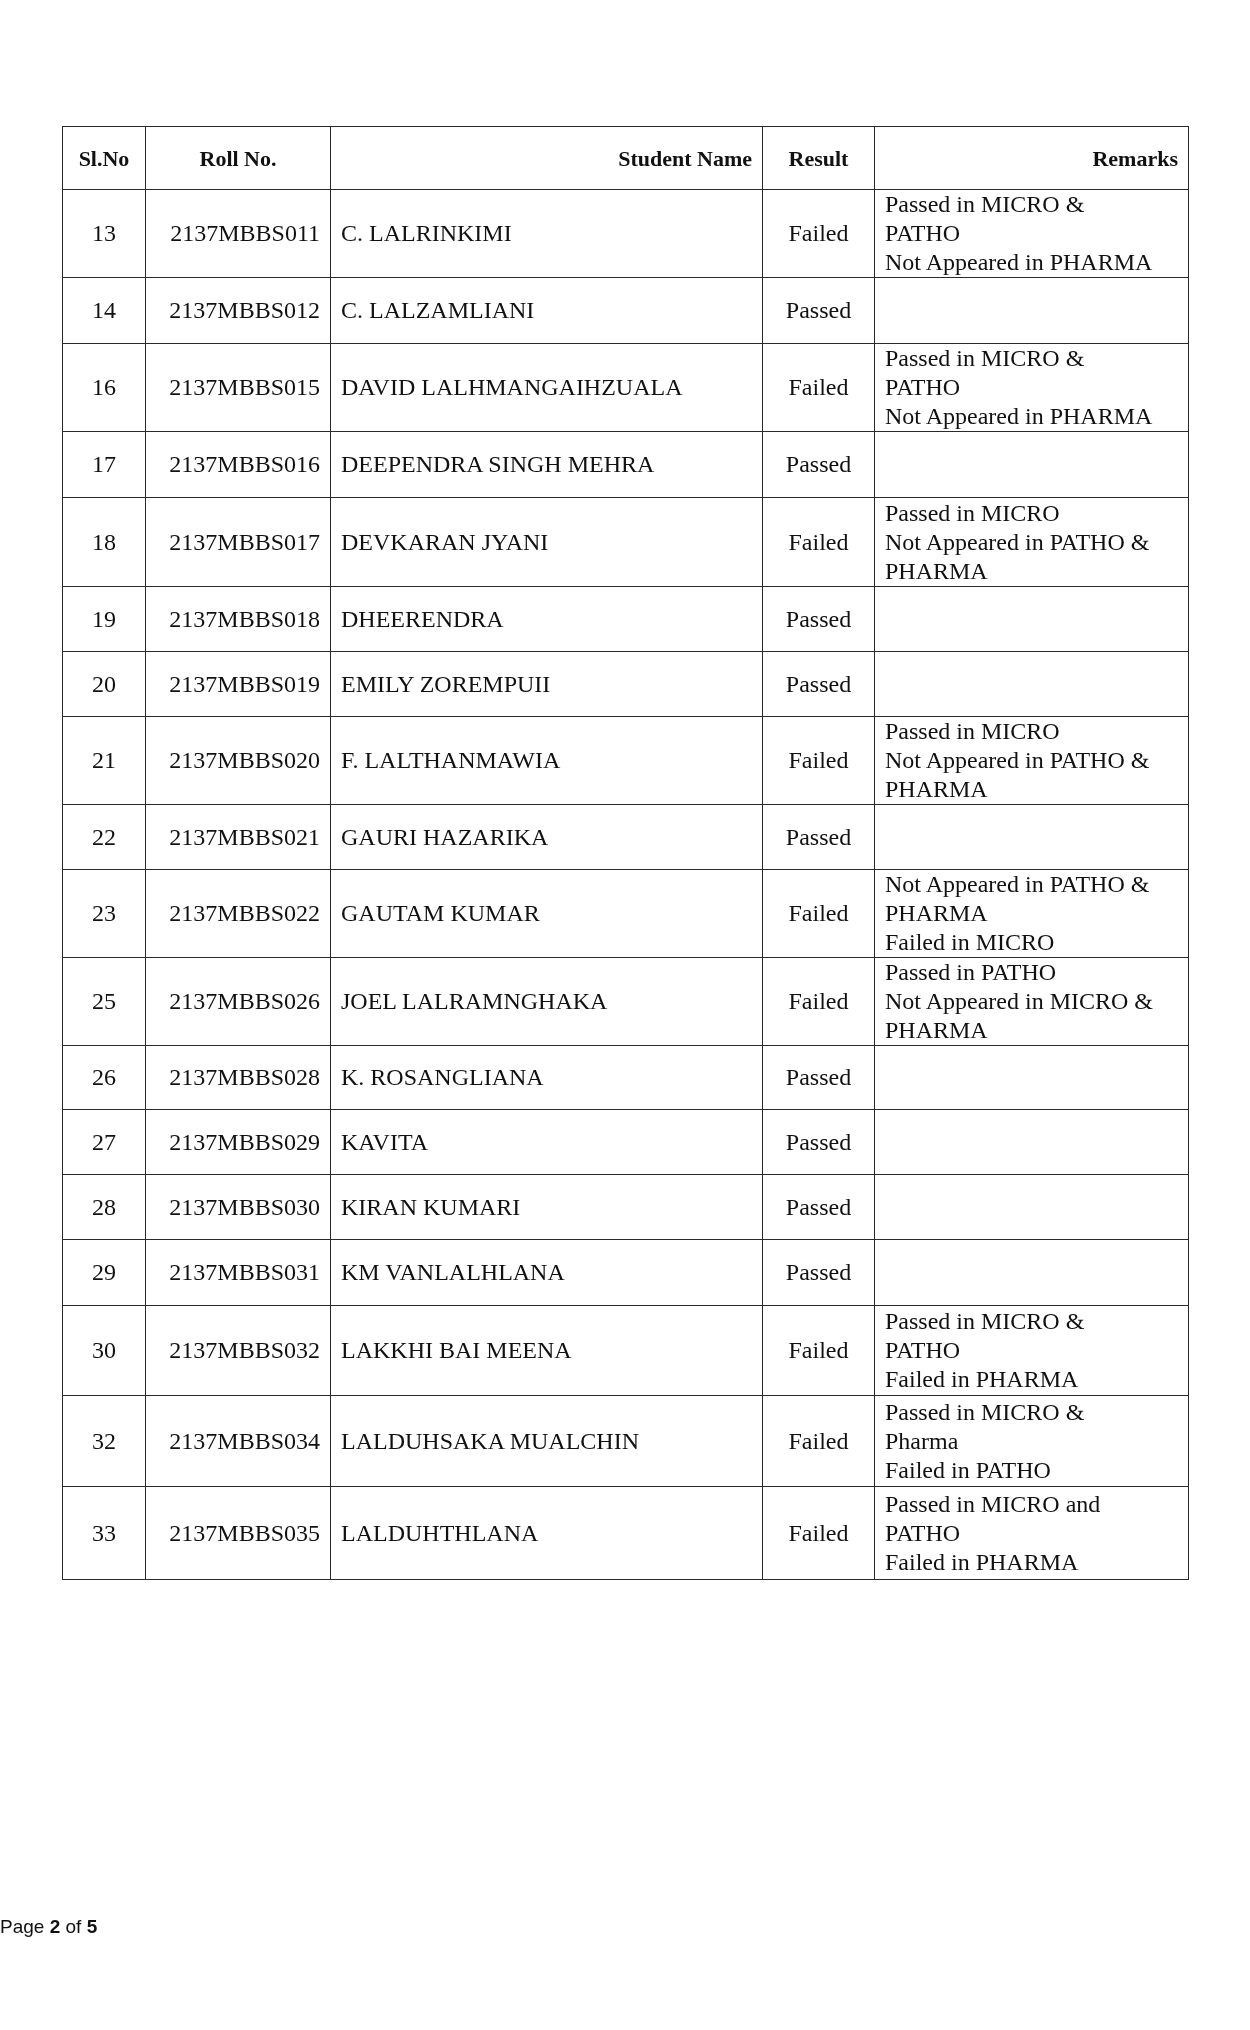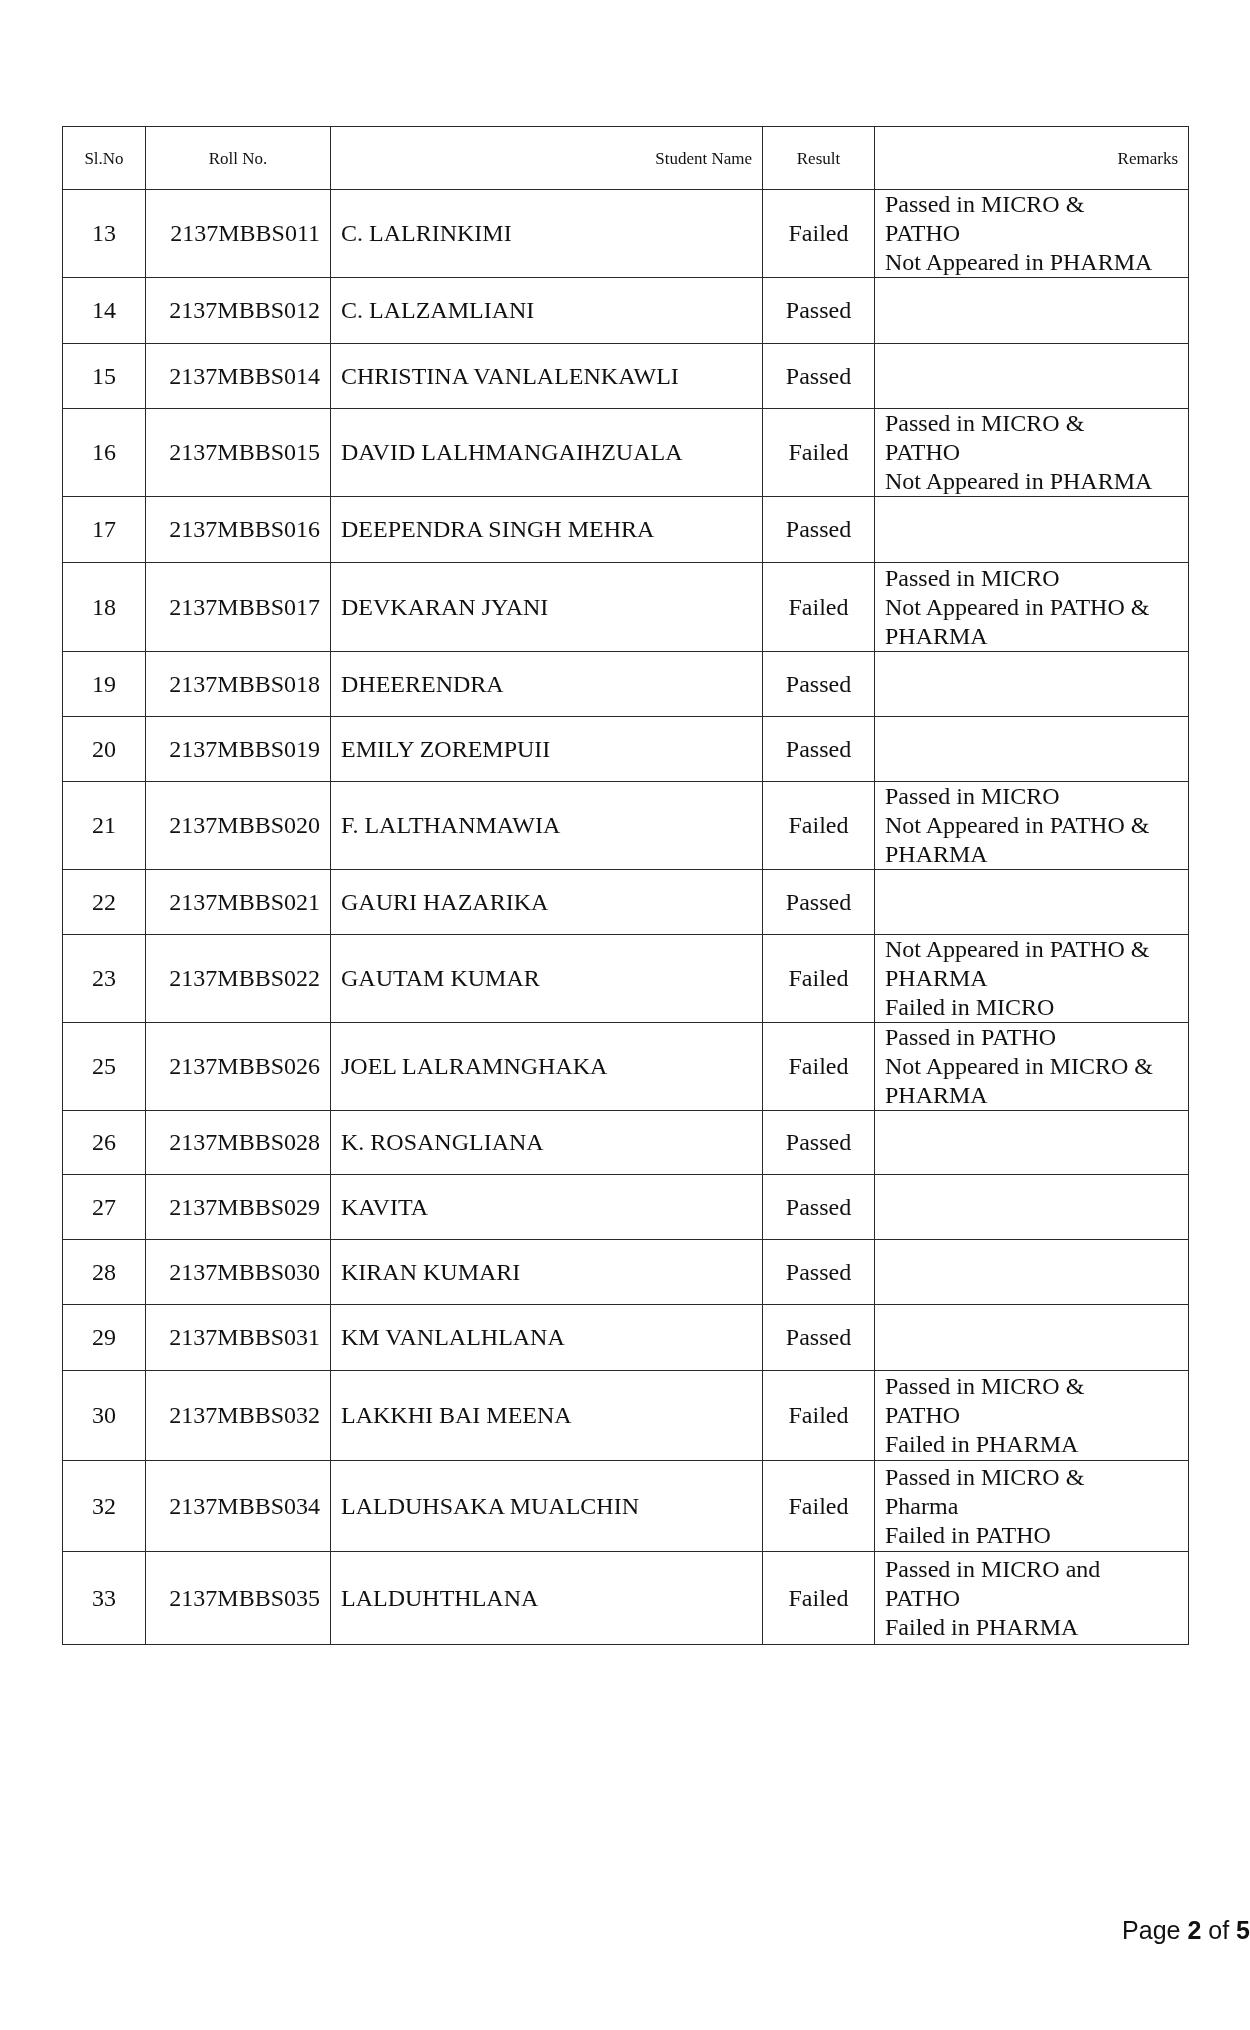--- a/index.html
+++ b/index.html
@@ -33,45 +33,45 @@
     }
     table.results th,
     table.results td {
       border: 1.6px solid #2a2a2a;
       padding: 0 10px;
       vertical-align: middle;
       white-space: nowrap;
       overflow: hidden;
     }
     table.results th {
-      font-weight: normal;
+      font-weight: bold;
       height: 62px;
-      font-size: 17px;
+      font-size: 22px;
     }
     col.c-sl { width: 83px; }
     col.c-roll { width: 185px; }
     col.c-name { width: 432px; }
     col.c-res { width: 112px; }
     col.c-rem { width: 314px; }
     .center { text-align: center; }
     td.sl { text-align: center; }
     td.roll { text-align: right; padding: 0 4px; }
     td.name { padding-left: 12px; }
     td.result { text-align: center; }
     td.remarks { padding-left: 12px; white-space: normal; line-height: 29px; }
     .rem-line { display: block; white-space: nowrap; }
     th.h-name, th.h-rem { text-align: right; padding-left: 12px; }
     .footer {
       position: absolute;
       left: 0;
       width: 1250px;
       top: 1916px;
-      text-align: right;
+      text-align: left;
       font-family: "Liberation Sans", sans-serif;
-      font-size: 25px;
+      font-size: 19px;
       color: #111111;
     }
     .footer .b { font-weight: bold; }
   </style>
 </head>
 <body>
 
 <div class="page">
   <table class="results">
     <colgroup>
@@ -102,27 +102,20 @@
             <span class="rem-line">Not Appeared in PHARMA</span>
           </td>
         </tr>
         <tr style="height: 66px;">
           <td class="sl">14</td>
           <td class="roll">2137MBBS012</td>
           <td class="name">C. LALZAMLIANI</td>
           <td class="result">Passed</td>
           <td class="remarks"></td>
         </tr>
-        <tr style="height: 65px;">
-          <td class="sl">15</td>
-          <td class="roll">2137MBBS014</td>
-          <td class="name">CHRISTINA VANLALENKAWLI</td>
-          <td class="result">Passed</td>
-          <td class="remarks"></td>
-        </tr>
         <tr style="height: 87px;">
           <td class="sl">16</td>
           <td class="roll">2137MBBS015</td>
           <td class="name">DAVID LALHMANGAIHZUALA</td>
           <td class="result">Failed</td>
           <td class="remarks">
             <span class="rem-line">Passed in MICRO &amp;</span>
             <span class="rem-line">PATHO</span>
             <span class="rem-line">Not Appeared in PHARMA</span>
           </td>

